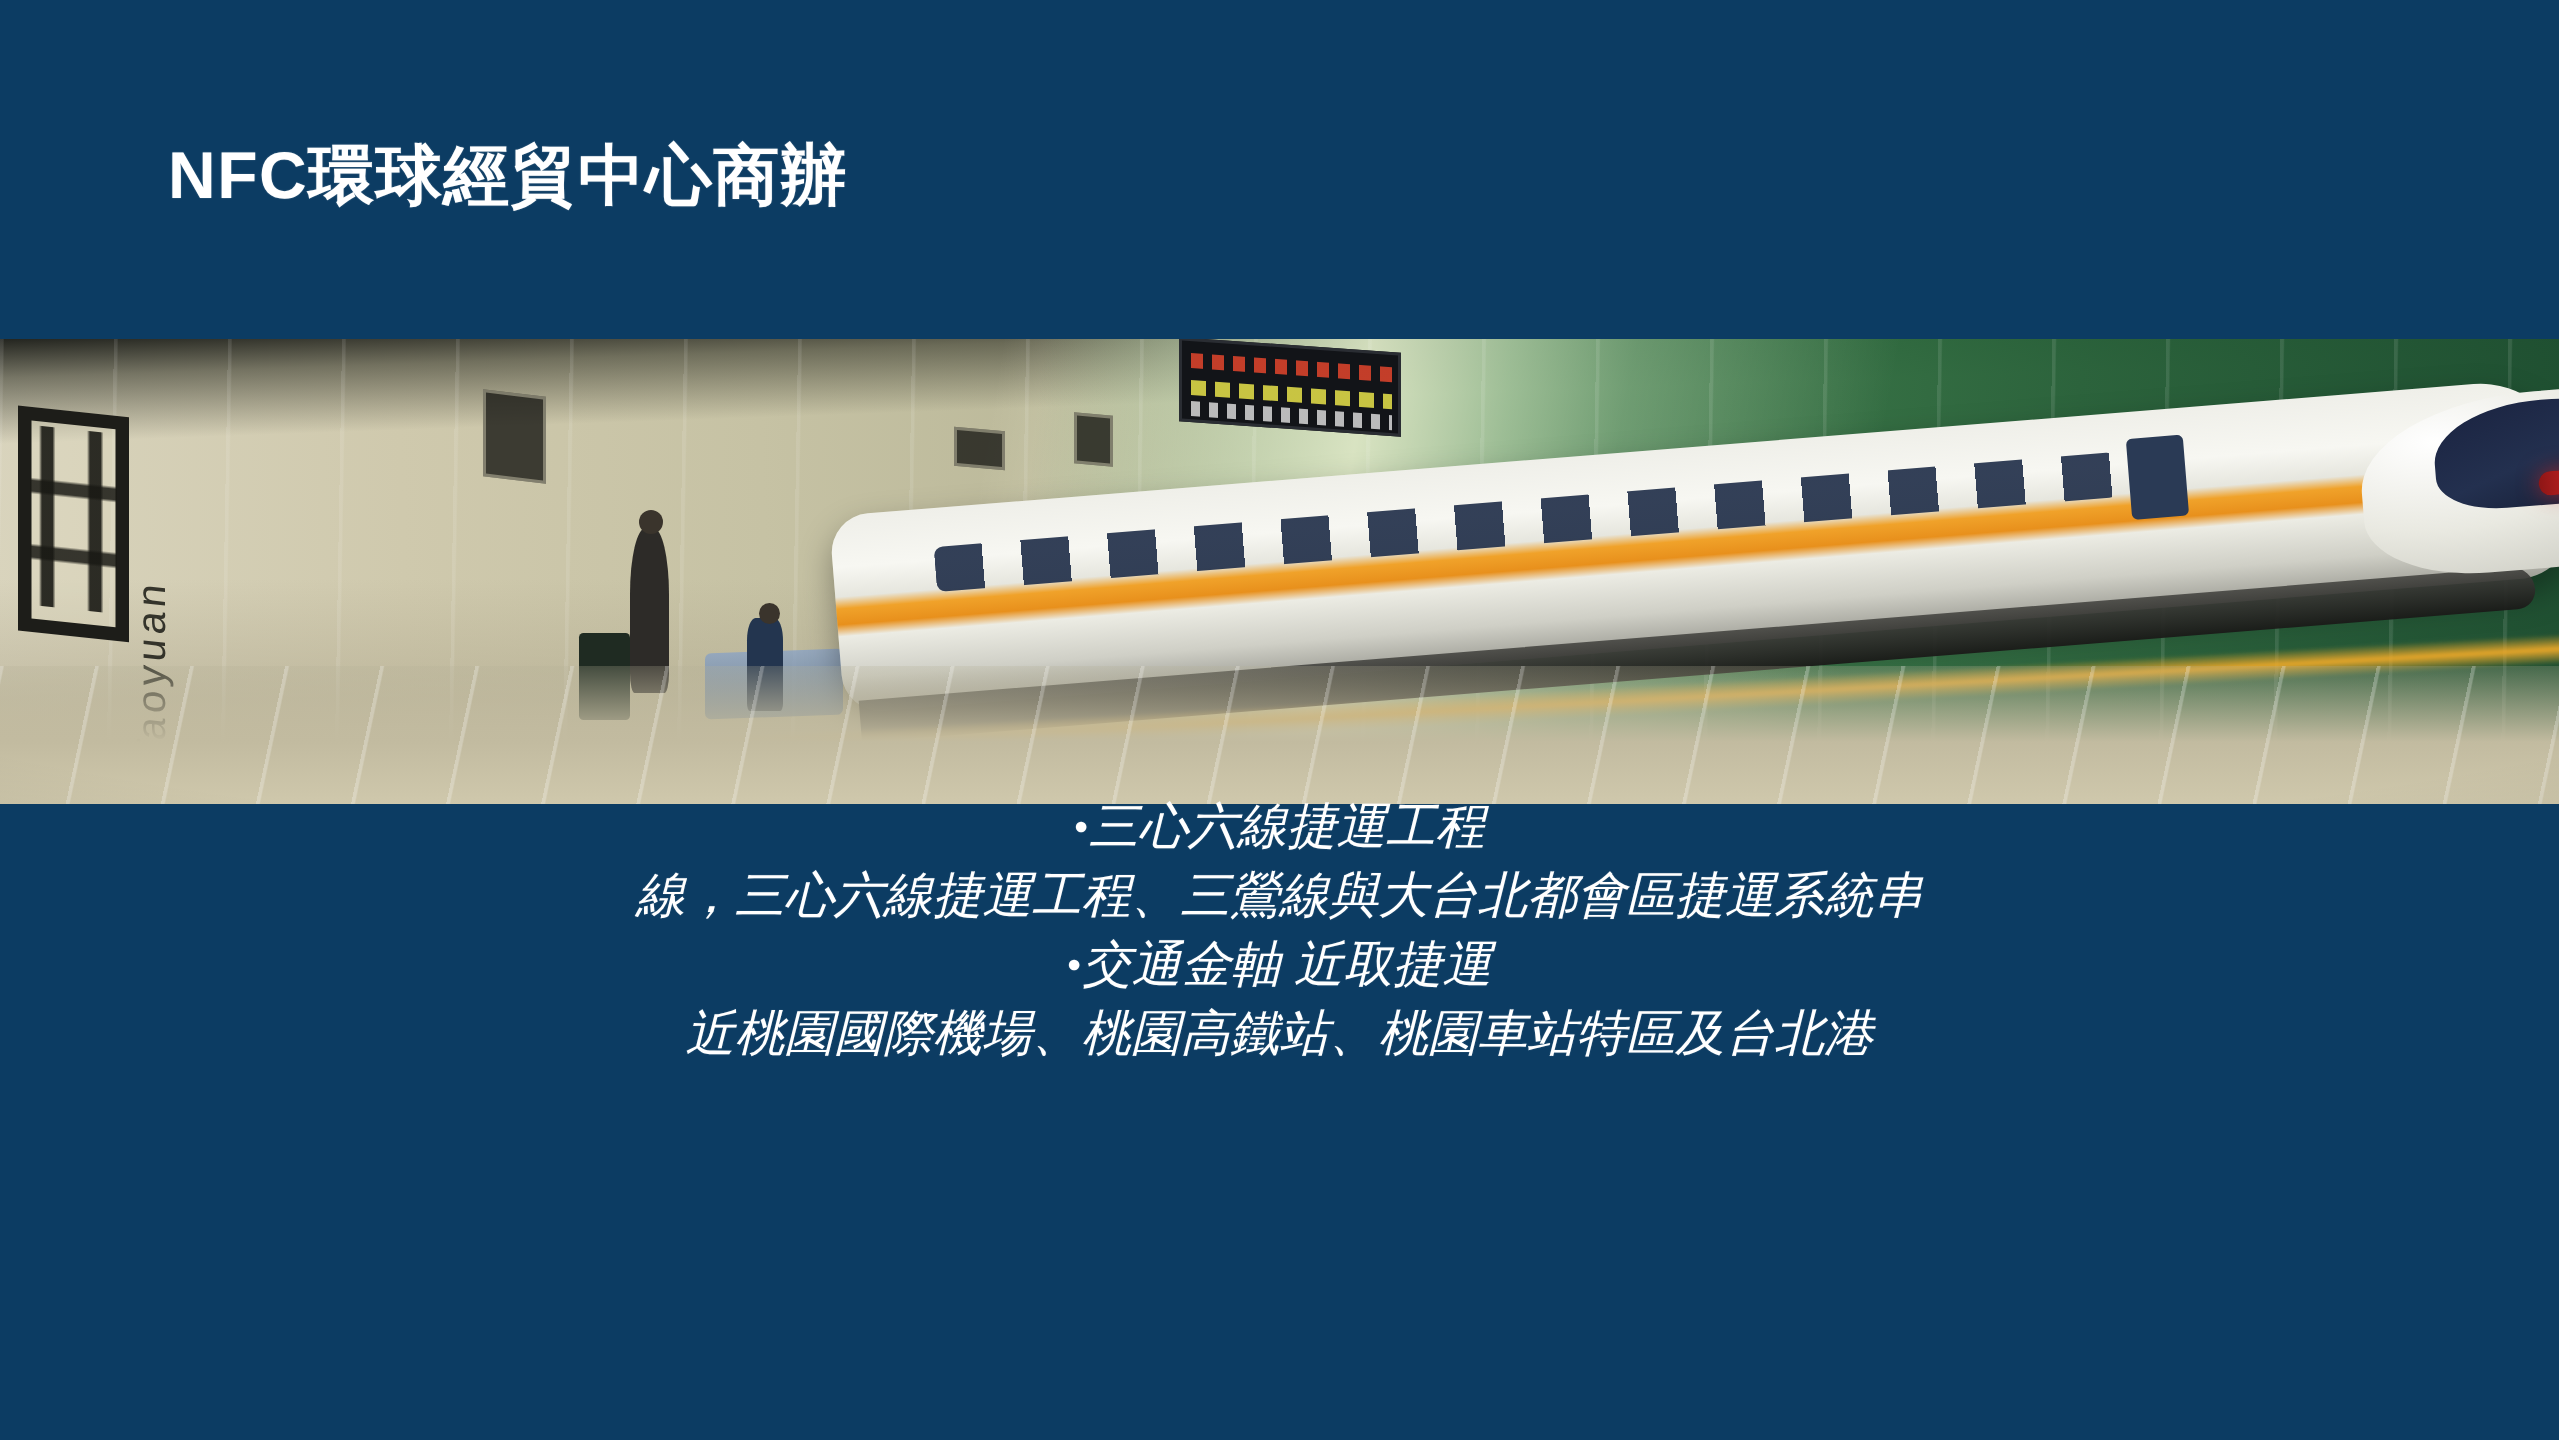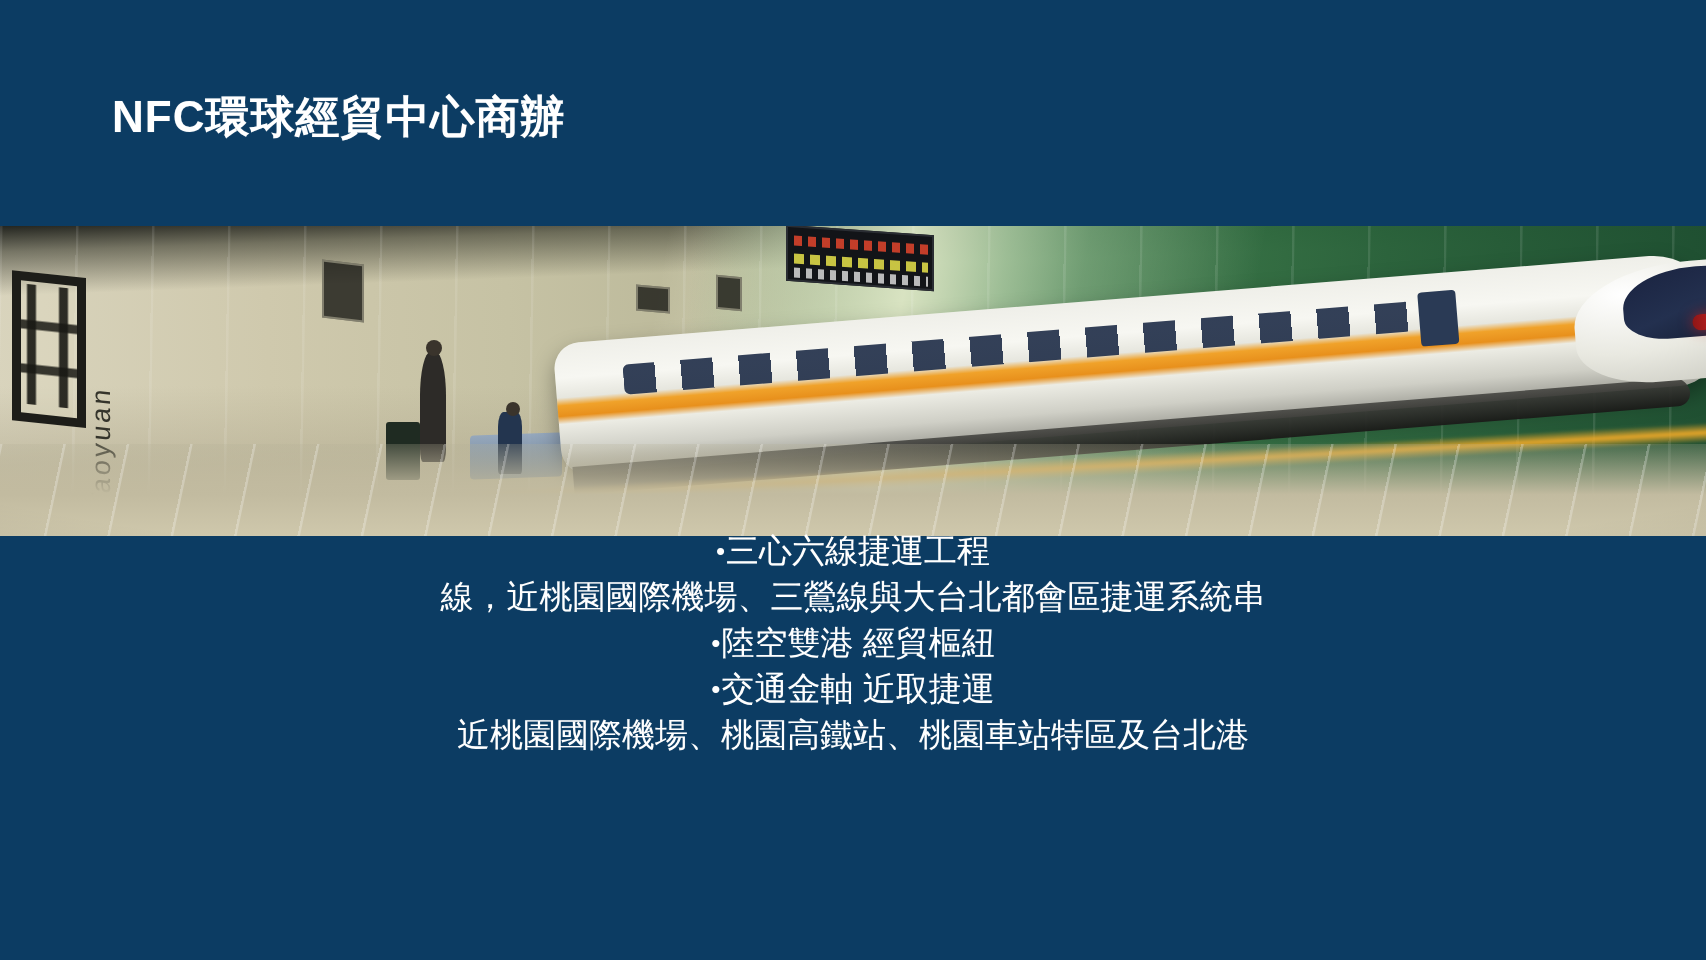--- a/index.html
+++ b/index.html
@@ -260,20 +260,21 @@
     width:1706px;
     text-align:center;
     color:#ffffff;
   }
   .body-line {
     font-size:33px;
     line-height:46px;
     color:#ffffff;
     white-space:nowrap;
     text-shadow:0 0 1px rgba(255,255,255,0.25);
+    font-style:italic;
   }
   .body-line.bullet::before {
     content:"\2022";
     font-size:26px;
     vertical-align:2px;
     margin-right:1px;
   }
 </style>
 </head>
 <body>
@@ -323,20 +324,19 @@
 
     <div class="platform-line"></div>
     <div class="platform-floor"></div>
     <div class="floor-tiles"></div>
     <div class="photo-vignette"></div>
   </div>
 
   <div class="body-area">
     <div class="body-inner" id="body-lines">
         <div class="body-line bullet">三心六線捷運工程</div>
-        <div class="body-line">線，近桃園國際機場、三鶯線與大台北都會區捷運系統串</div>
-        <div class="body-line bullet">陸空雙港 經貿樞紐</div>
+        <div class="body-line">線，三心六線捷運工程、三鶯線與大台北都會區捷運系統串</div>
         <div class="body-line bullet">交通金軸 近取捷運</div>
         <div class="body-line">近桃園國際機場、桃園高鐵站、桃園車站特區及台北港</div>
       </div>
   </div>
 
 </div>
 
 </body></html>

